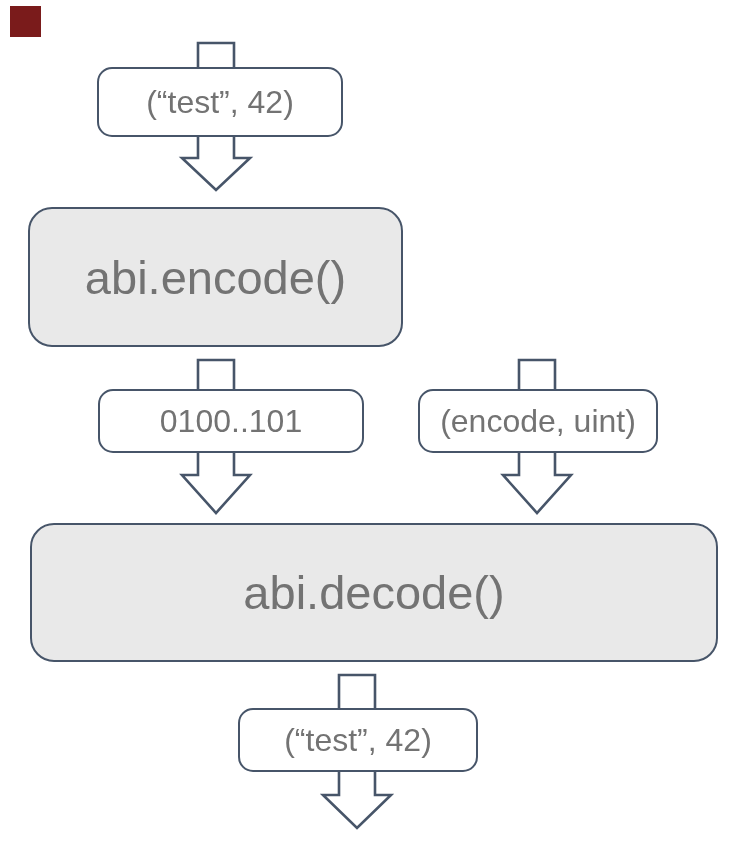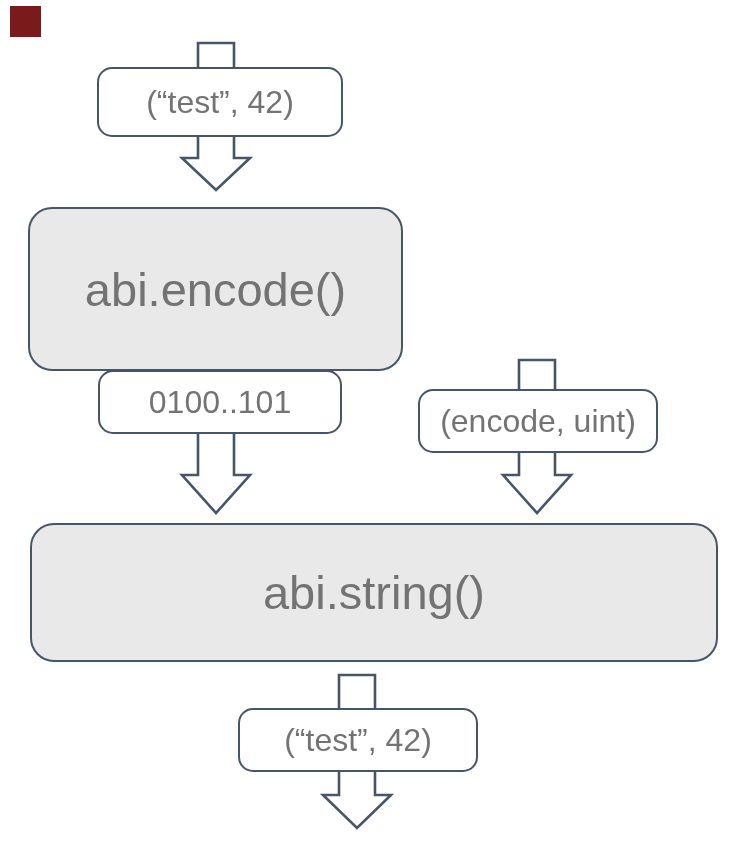--- a/index.html
+++ b/index.html
@@ -63,33 +63,33 @@
     <polygon points="198,43 234,43 234,158 250,158 216,190 182,158 198,158"></polygon>
     <polygon points="198,360 234,360 234,475 250,475 216,513 182,475 198,475"></polygon>
     <polygon points="519,360 555,360 555,475 571,475 537,513 503,475 519,475"></polygon>
     <polygon points="339,675 375,675 375,795 391,795 357,828 323,795 339,795"></polygon>
   </svg>
 
   <div class="node value-node" style="left:97px; top:67px; width:246px; height:70px;">
     <span>(“test”, 42)</span>
   </div>
 
-  <div class="node fn-node" style="left:28px; top:207px; width:375px; height:164px;text-align:center;">
+  <div class="node fn-node" style="left:28px; top:207px; width:375px; height:140px;text-align:center;">
     <span>abi.encode()</span>
   </div>
 
-  <div class="node value-node" style="left:98px; top:370px; width:244px; height:64px;">
+  <div class="node value-node" style="left:98px; top:389px; width:266px; height:64px;">
     <span>0100..101</span>
   </div>
 
   <div class="node value-node" style="left:418px; top:389px; width:240px; height:64px;">
     <span>(encode, uint)</span>
   </div>
 
   <div class="node fn-node" style="left:30px; top:523px; width:688px; height:139px;">
-    <span>abi.string()</span>
+    <span>abi.decode()</span>
   </div>
 
   <div class="node value-node" style="left:238px; top:708px; width:240px; height:64px;">
     <span>(“test”, 42)</span>
   </div>
 
 </div>
 
 </body></html>

